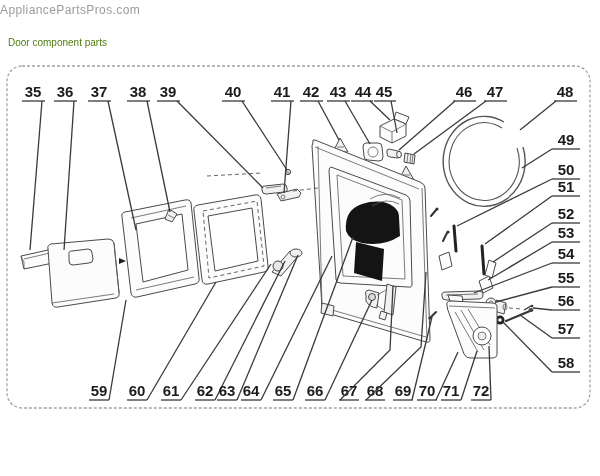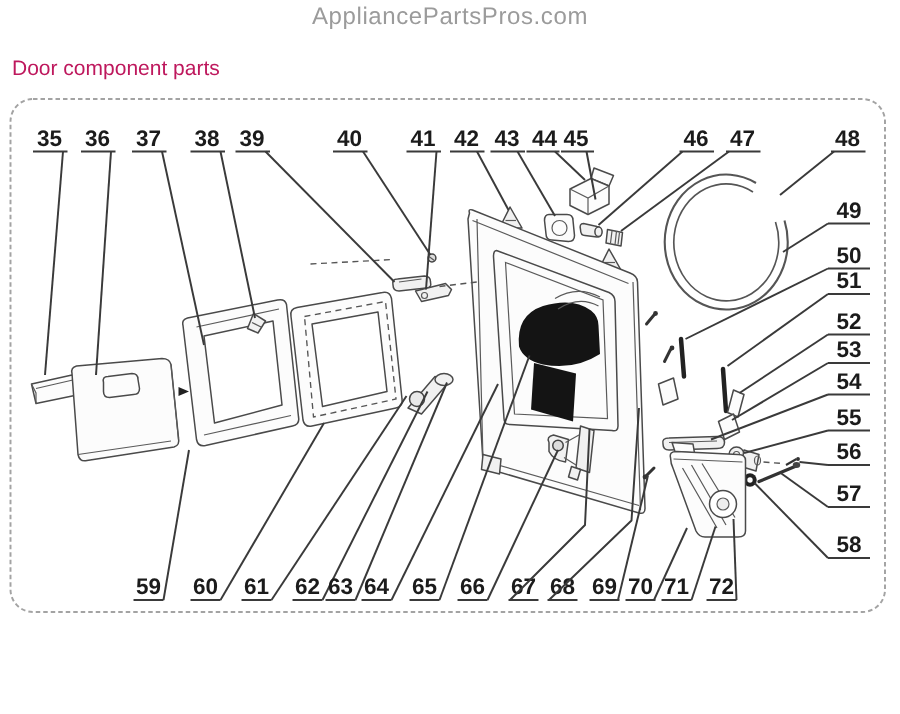--- a/index.html
+++ b/index.html
@@ -1,20 +1,20 @@
 <!DOCTYPE html>
 <html><head>
 <meta charset="utf-8">
 <style>
   html,body{margin:0;padding:0;background:#fff;}
   .stage{position:relative;width:600px;height:476px;background:#fff;overflow:hidden;
          font-family:"Liberation Sans",sans-serif;}
-  .watermark{position:absolute;top:3px;left:0;width:100%;text-align:center;
-             color:#9b9b9b;font-size:16px;letter-spacing:.4px;}
-  .title{position:absolute;top:37px;left:8px;color:#be185d;font-size:14px;}
+  .watermark{position:absolute;top:3px;left:0;width:100%;text-align:left;
+             color:#9b9b9b;font-size:12px;letter-spacing:.4px;}
+  .title{position:absolute;top:37px;left:8px;color:#4d7c0f;font-size:10px;}
   svg.diagram{position:absolute;left:0;top:0;}
   .part{fill:#fcfcfc;stroke:#4a4a4a;stroke-width:1;stroke-linejoin:round;}
   .part2{fill:#f1f1f1;stroke:#4a4a4a;stroke-width:1;stroke-linejoin:round;}
   .thin{fill:none;stroke:#5a5a5a;stroke-width:.8;}
   .dark{fill:#141414;stroke:none;}
   .dash{fill:none;stroke:#555;stroke-width:.9;stroke-dasharray:4 3;}
   .pin{stroke:#222;stroke-width:3;stroke-linecap:round;}
   .scr{stroke:#333;stroke-width:2;stroke-linecap:round;}
   #callouts text{font-family:"Liberation Sans",sans-serif;font-size:15px;font-weight:bold;
                  fill:#1b1b1b;text-anchor:middle;}

